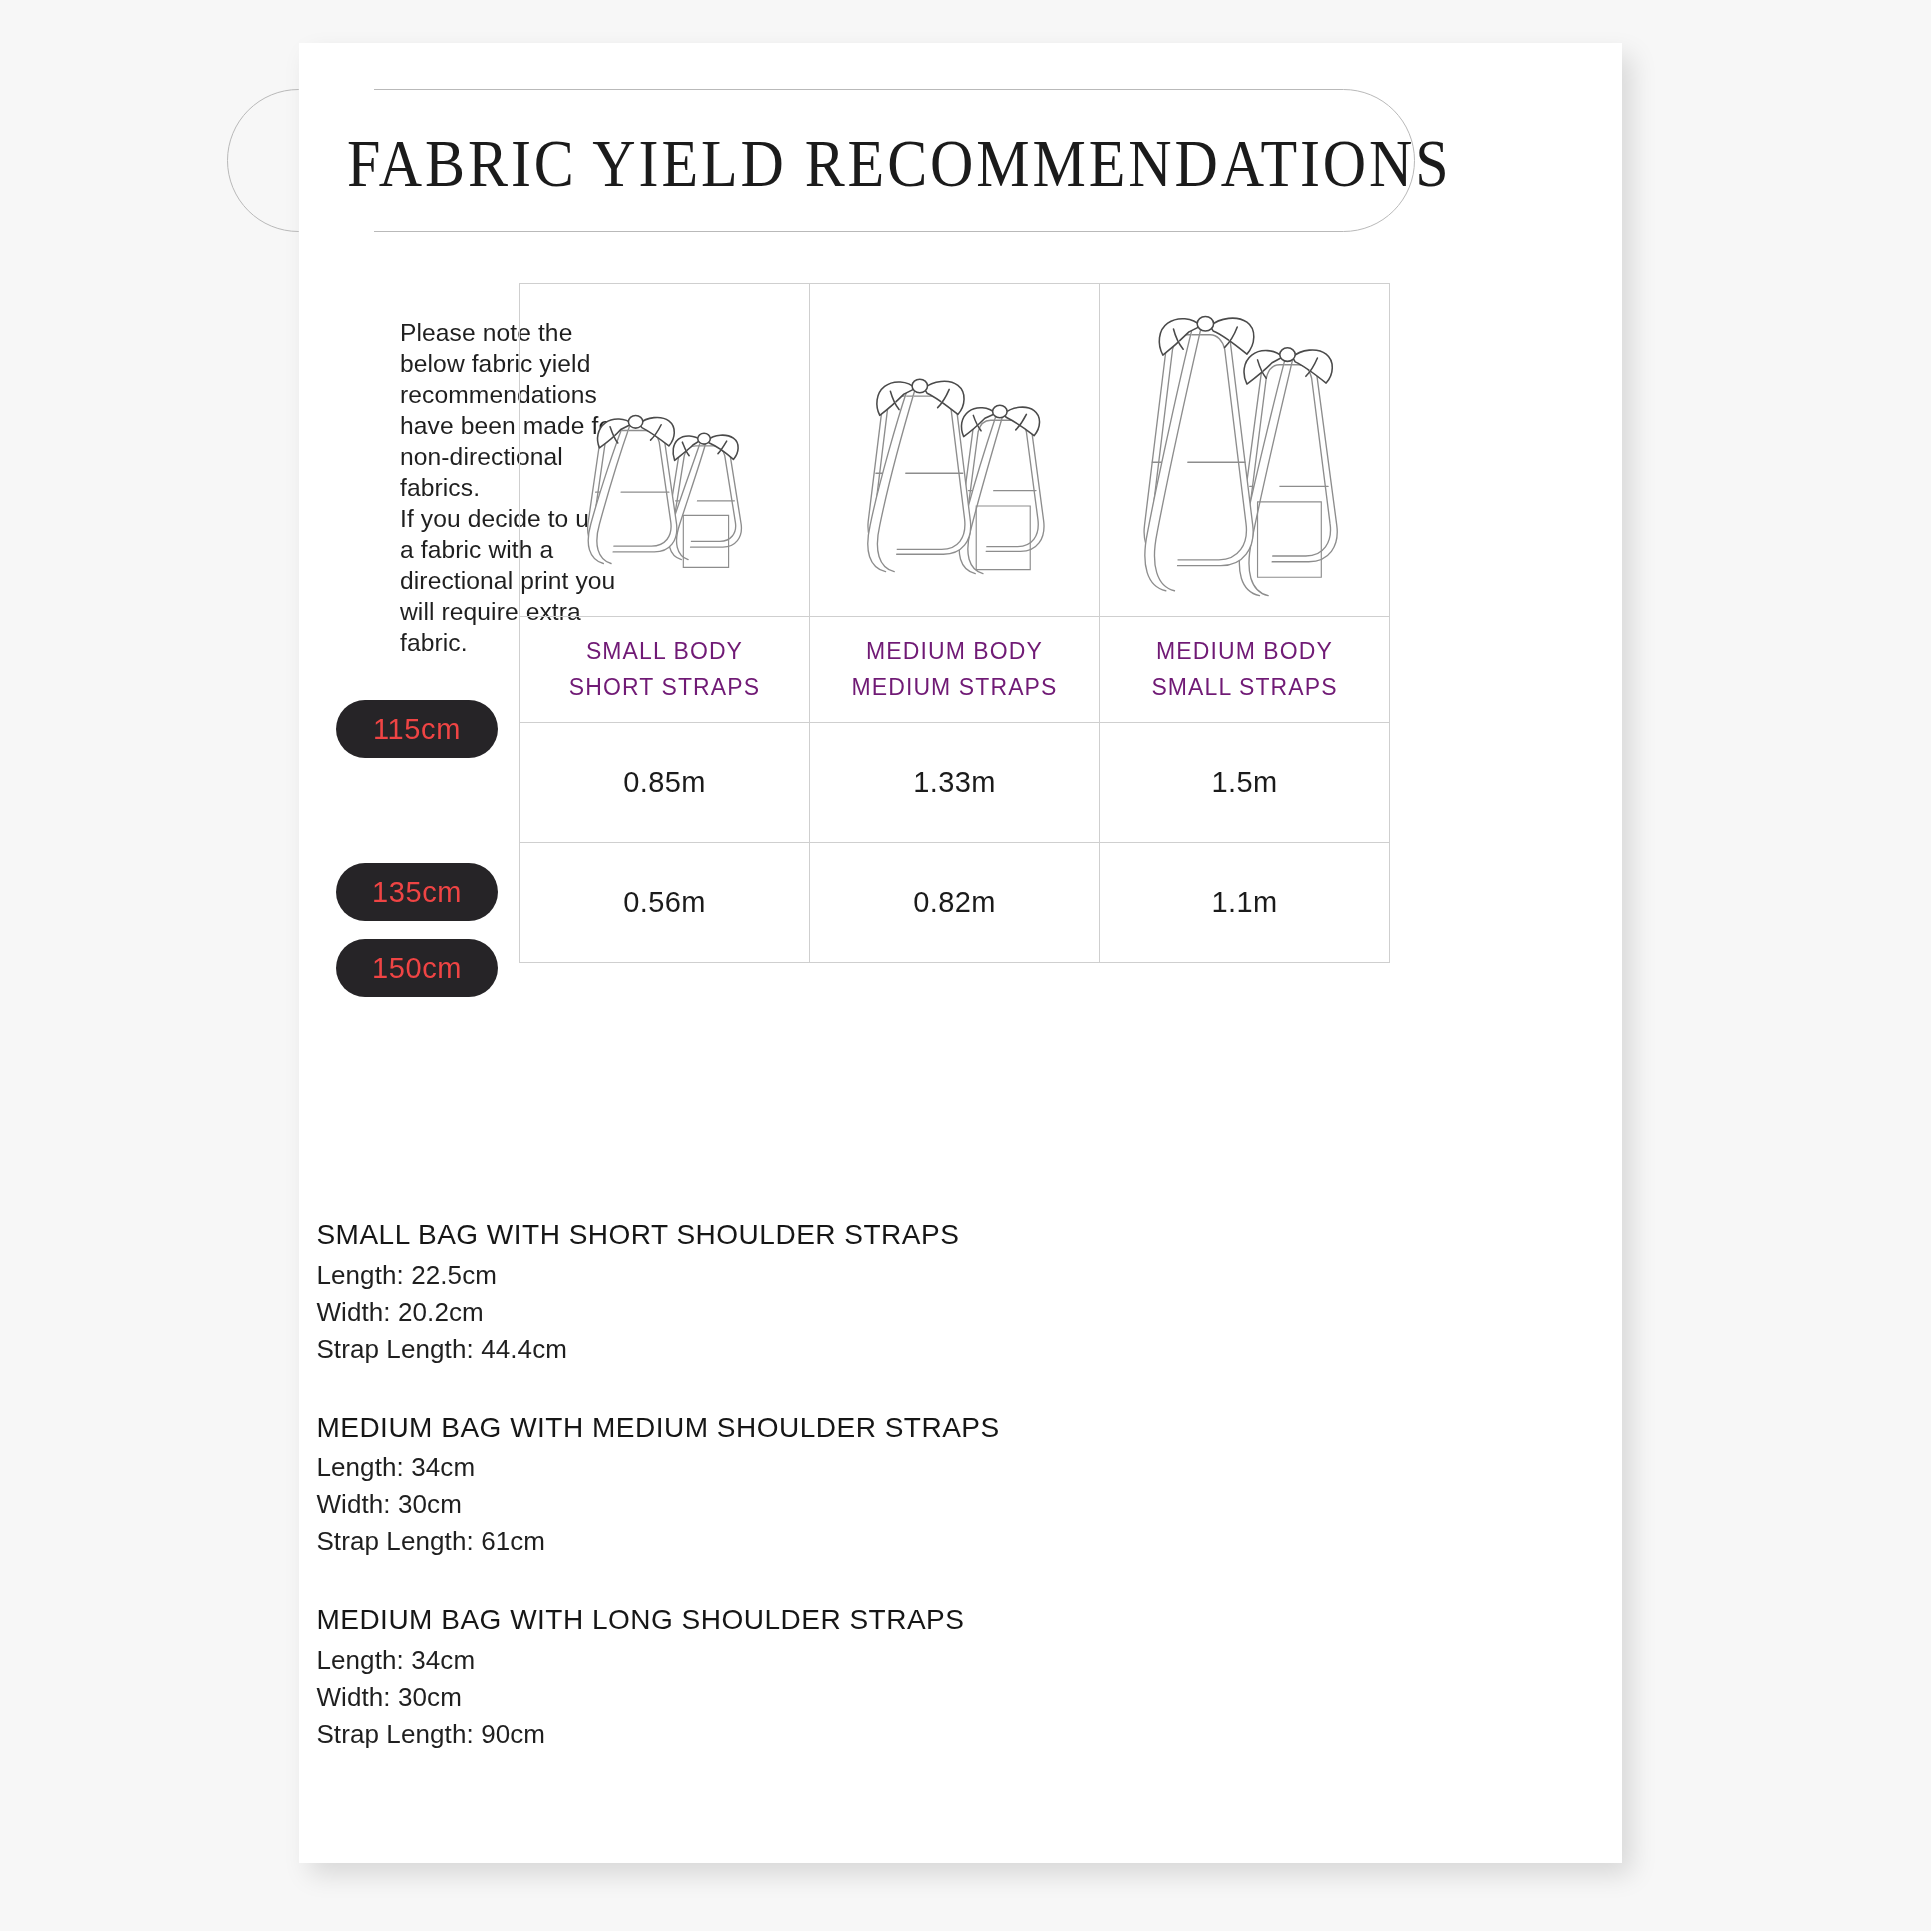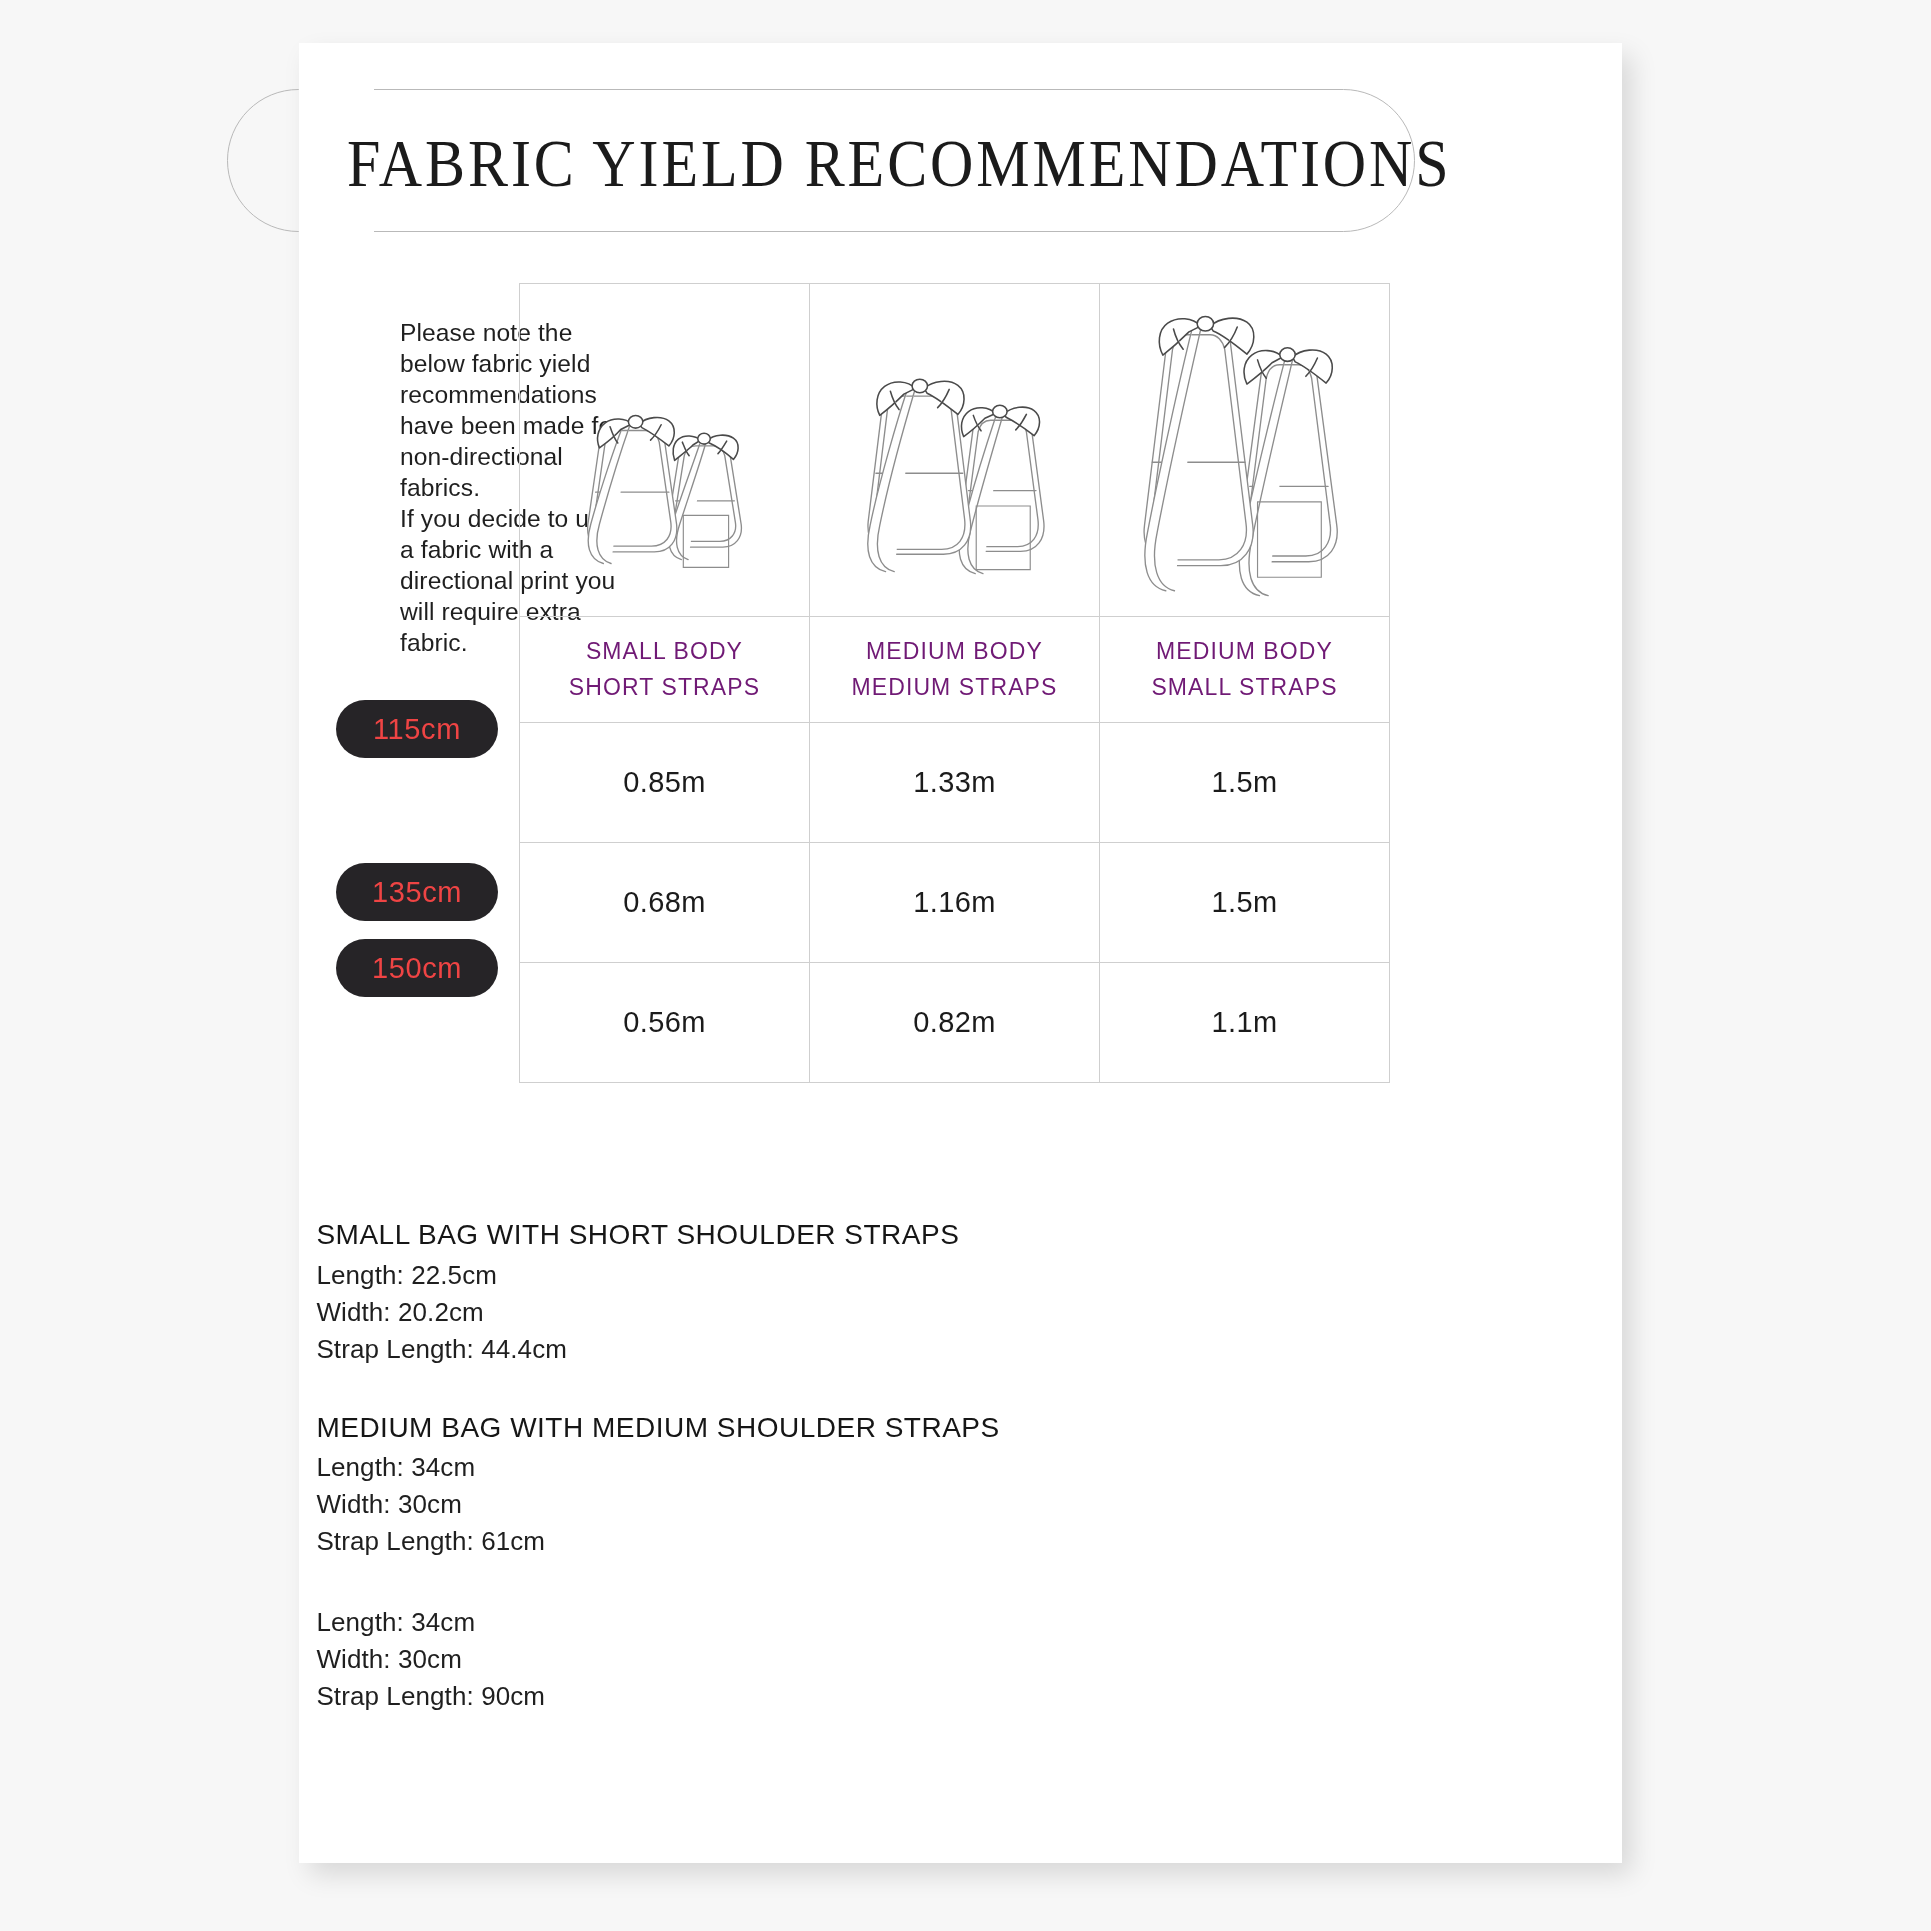--- a/index.html
+++ b/index.html
@@ -346,25 +346,20 @@
             <span class="l2">SMALL STRAPS</span>
           </td>
         </tr>
 
         <tr>
           <td class="data-cell">0.85m</td>
           <td class="data-cell">1.33m</td>
           <td class="data-cell">1.5m</td>
         </tr>
         <tr>
-          <td class="data-cell">0.68m</td>
-          <td class="data-cell">1.16m</td>
-          <td class="data-cell">1.5m</td>
-        </tr>
-        <tr>
           <td class="data-cell">0.56m</td>
           <td class="data-cell">0.82m</td>
           <td class="data-cell">1.1m</td>
         </tr>
 
       </tbody>
     </table>
 
     <div class="specs">
 
@@ -376,20 +371,21 @@
       </div>
 
       <div class="spec-block">
         <div class="spec-title">MEDIUM BAG WITH MEDIUM SHOULDER STRAPS</div>
         <div class="spec-line">Length: 34cm</div>
         <div class="spec-line">Width: 30cm</div>
         <div class="spec-line">Strap Length: 61cm</div>
       </div>
 
       <div class="spec-block">
+        <div class="spec-title">MEDIUM BAG WITH LONG SHOULDER STRAPS</div>
         <div class="spec-line">Length: 34cm</div>
         <div class="spec-line">Width: 30cm</div>
         <div class="spec-line">Strap Length: 90cm</div>
       </div>
 
     </div>
 
   </div>
 </div>
 

